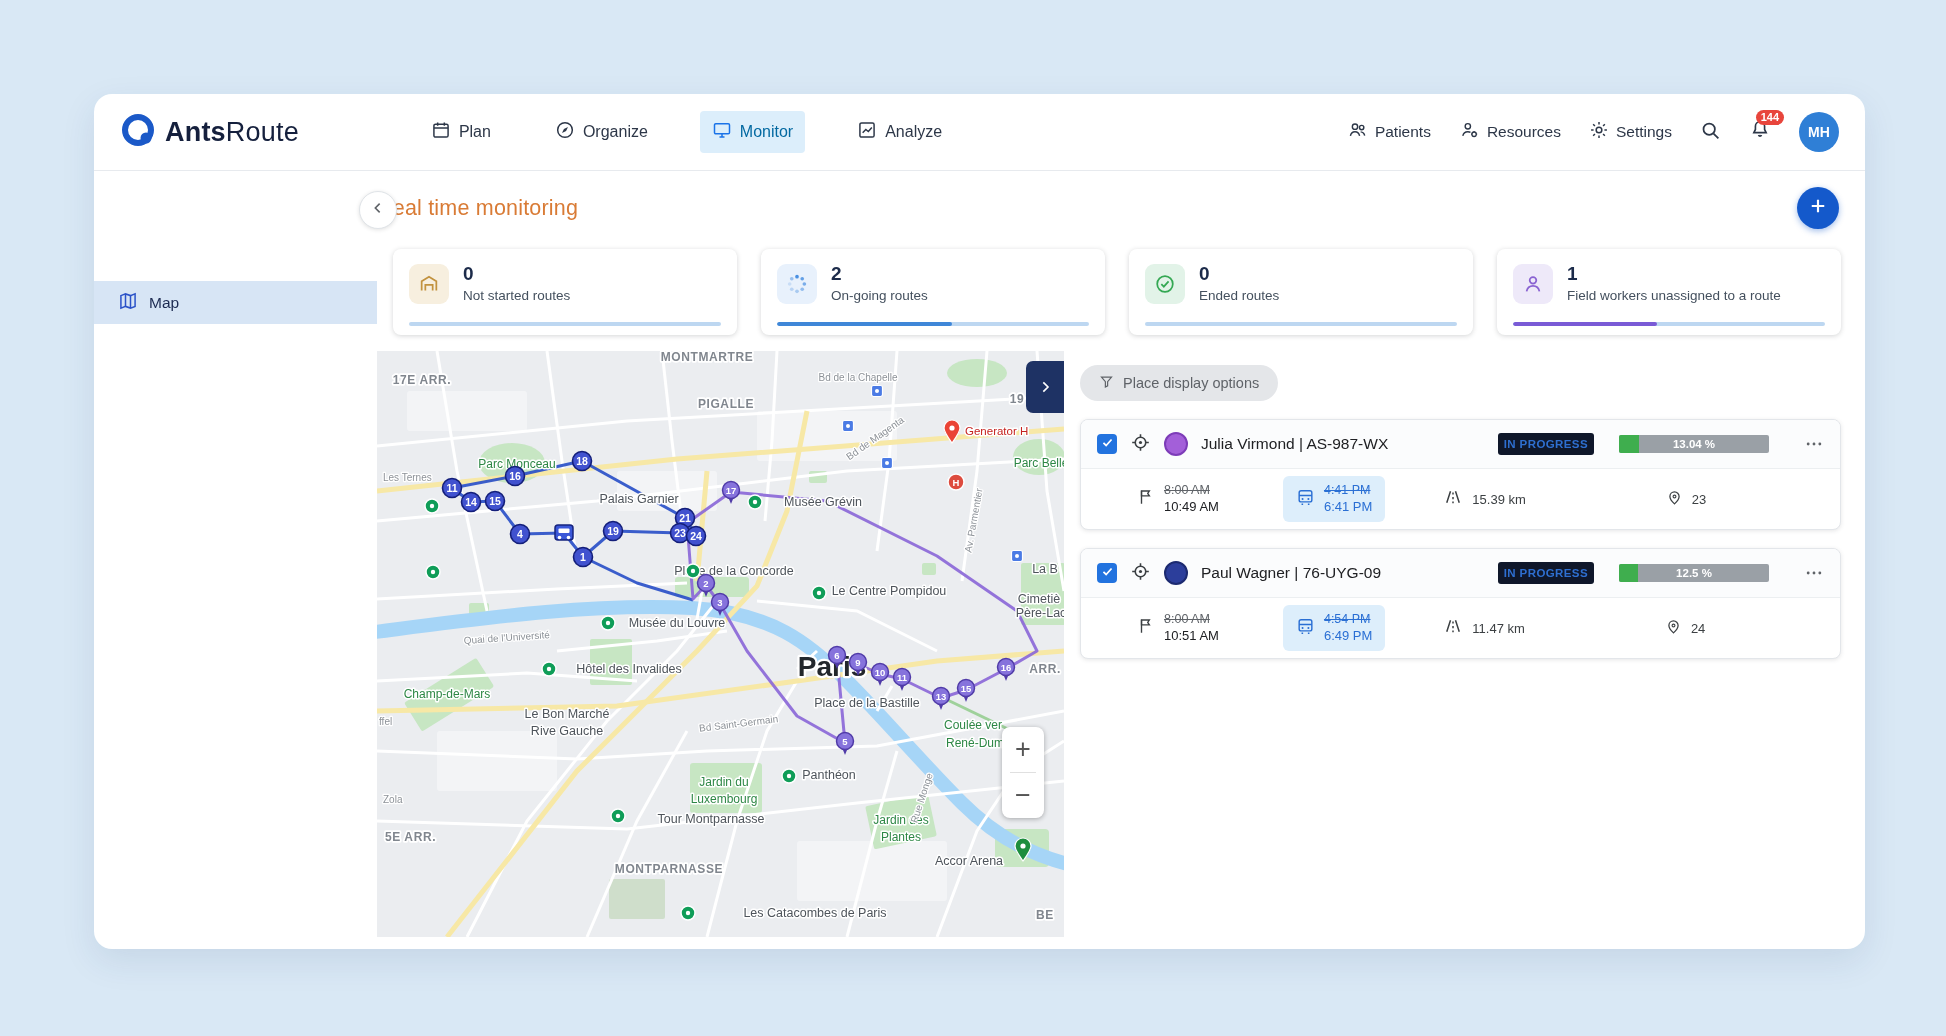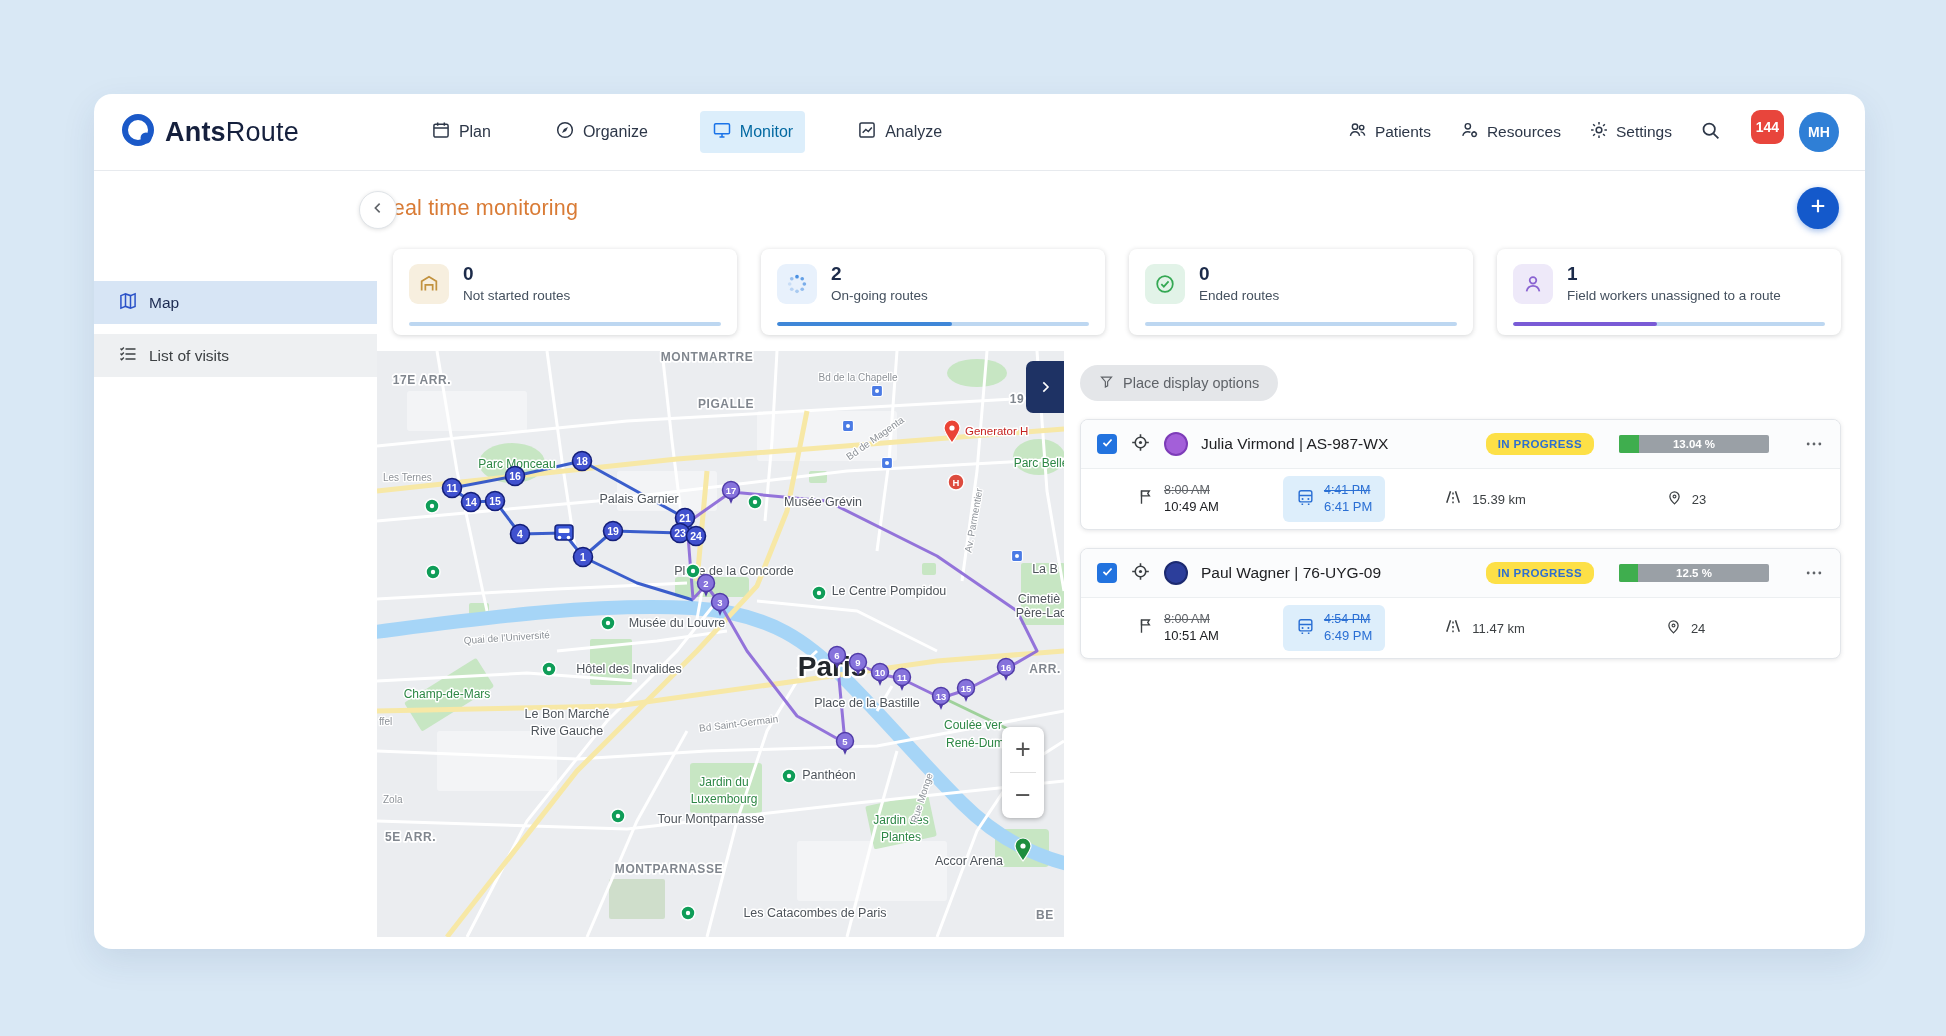--- a/index.html
+++ b/index.html
@@ -14,22 +14,22 @@
   .agency{display:flex;align-items:center;gap:16px;margin-left:66px;}
   .agency-label{font-size:16px;color:#202124;}
   .select{display:flex;align-items:center;justify-content:space-between;width:158px;height:40px;border:1px solid #cfd5dc;
           border-radius:6px;padding:0 12px 0 16px;font-size:15px;color:#202124;background:#fff;cursor:pointer;}
   .nav{display:flex;align-items:center;gap:40px;margin-left:120px;}
   .nav-item{display:flex;align-items:center;gap:8px;font-size:16px;color:#2d3748;cursor:pointer;padding:9px 12px;border-radius:4px;}
   .nav-item.active{background:#dceefb;color:#0369a1;}
   .hdr-right{margin-left:auto;display:flex;align-items:center;gap:28px;}
   .hdr-link{display:flex;align-items:center;gap:7px;font-size:15.5px;color:#2d3748;cursor:pointer;}
   .icon-btn{position:relative;cursor:pointer;display:flex;align-items:center;}
-  .badge{position:absolute;top:-9px;right:-13px;background:#e8453c;color:#fff;font-size:14px;font-weight:700;
-         border-radius:9px;padding:10px 5px;line-height:1;}
+  .badge{position:absolute;top:-9px;right:-13px;background:#e8453c;color:#fff;font-size:11px;font-weight:700;
+         border-radius:9px;padding:2px 5px;line-height:1;}
   .avatar-lg{width:40px;height:40px;border-radius:50%;background:#2f7fd6;color:#fff;font-size:14px;font-weight:700;
          display:flex;align-items:center;justify-content:center;cursor:pointer;}
   
   .body-row{flex:1;display:flex;min-height:0;}
   .sidebar{width:283px;flex:0 0 auto;padding-top:110px;}
   .side-item{height:43px;display:flex;align-items:center;gap:11px;padding-left:24px;font-size:15.5px;color:#3c4043;
          cursor:pointer;margin-bottom:10px;background:#eef0f2;}
   .side-item.active{background:#d7e5f5;color:#1d2b52;}
   main{flex:1;position:relative;min-width:0;display:flex;flex-direction:column;}
   .title-row{height:74px;display:flex;align-items:center;position:relative;padding-right:26px;}
@@ -66,22 +66,22 @@
   .zoom-div{width:26px;height:1px;background:#e0e0e0;}
   
   .routes-panel{flex:1;min-width:0;padding:14px 24px 0 0;}
   .options-pill{display:inline-flex;align-items:center;gap:9px;background:#e4e6e9;border-radius:18px;padding:9px 19px;
          font-size:14.5px;color:#5f6368;cursor:pointer;}
   .route-card{margin-top:18px;background:#fff;border:1px solid #e3e6ea;border-radius:8px;box-shadow:0 1px 4px rgba(60,64,67,.13);overflow:hidden;}
   .rc-head{height:48px;display:flex;align-items:center;gap:13px;padding:0 16px;background:#fbfcfd;border-bottom:1px solid #eceff1;}
   .checkbox{width:20px;height:20px;border-radius:4px;background:#2273df;display:flex;align-items:center;justify-content:center;cursor:pointer;flex:0 0 auto;}
   .rc-avatar{width:24px;height:24px;border-radius:50%;border:2.5px solid transparent;box-sizing:border-box;flex:0 0 auto;}
   .rc-name{font-size:15.5px;color:#202124;white-space:nowrap;overflow:hidden;}
-  .rc-badge{margin-left:auto;background:#fde047;color:#2e6fd0;font-size:11.5px;font-weight:700;letter-spacing:.4px;
-         padding:5px 12px;border-radius:9px;flex:0 0 auto;}
+  .rc-badge{margin-left:auto;background:#0f172a;color:#2e6fd0;font-size:11.5px;font-weight:700;letter-spacing:.4px;
+         padding:5px 6px;border-radius:3px;flex:0 0 auto;}
   .pbar{position:relative;width:150px;height:18px;background:#9aa0a6;border-radius:2px;margin-left:12px;flex:0 0 auto;overflow:hidden;}
   .pbar-fill{position:absolute;left:0;top:0;bottom:0;background:#3fae4e;}
   .pbar-label{position:absolute;inset:0;display:flex;align-items:center;justify-content:center;color:#fff;font-size:11.5px;font-weight:700;}
   .rc-more{margin-left:22px;cursor:pointer;display:flex;align-items:center;flex:0 0 auto;}
   .rc-detail{height:60px;display:flex;align-items:center;padding:0 70px 0 56px;}
   .dgroup{display:flex;align-items:center;gap:9px;}
   .times{display:flex;flex-direction:column;line-height:1.25;}
   .t-old{font-size:12.5px;color:#5f6368;text-decoration:line-through;}
   .t-new{font-size:13px;color:#202124;}
   .bluebox{display:flex;align-items:center;gap:9px;background:#ddeefb;border-radius:6px;padding:7px 13px;}
@@ -182,27 +182,20 @@
     </header>
 
     <div class="body-row">
       <aside class="sidebar">
         <div class="side-item active">
           <span><svg width="20" height="20" viewBox="0 0 24 24">
                 <path d="M3.5 5.5L9 3.5l6 2 5.5-2v15l-5.5 2-6-2-5.5 2z" fill="none" stroke="#2b52c8" stroke-width="1.8"></path>
                 <path d="M9 3.5v15M15 5.5v15" stroke="#2b52c8" stroke-width="1.8"></path>
               </svg></span>
           <span>Map</span>
-        </div>
-        <div class="side-item">
-          <span><svg width="20" height="20" viewBox="0 0 24 24">
-                <path d="M9 6h12M9 12h12M9 18h12" stroke="#3c4043" stroke-width="1.8"></path>
-                <path d="M3 5.5l1.4 1.4L7 4.3M3 11.5l1.4 1.4L7 10.3M3 17.5l1.4 1.4L7 16.3" fill="none" stroke="#3c4043" stroke-width="1.6"></path>
-              </svg></span>
-          <span>List of visits</span>
         </div>
       </aside>
 
       <main>
         <div class="title-row">
           <div class="back-btn">
             <span><svg width="16" height="16" viewBox="0 0 24 24">
                   <path d="M14.5 5.5L8 12l6.5 6.5" fill="none" stroke="#5f6368" stroke-width="2.4"></path>
                 </svg></span>
           </div>

